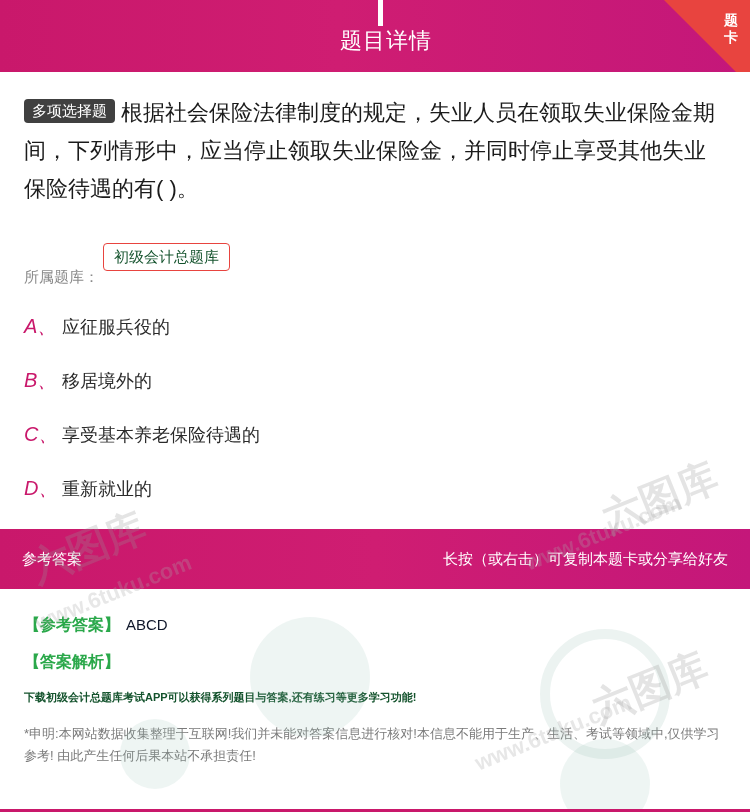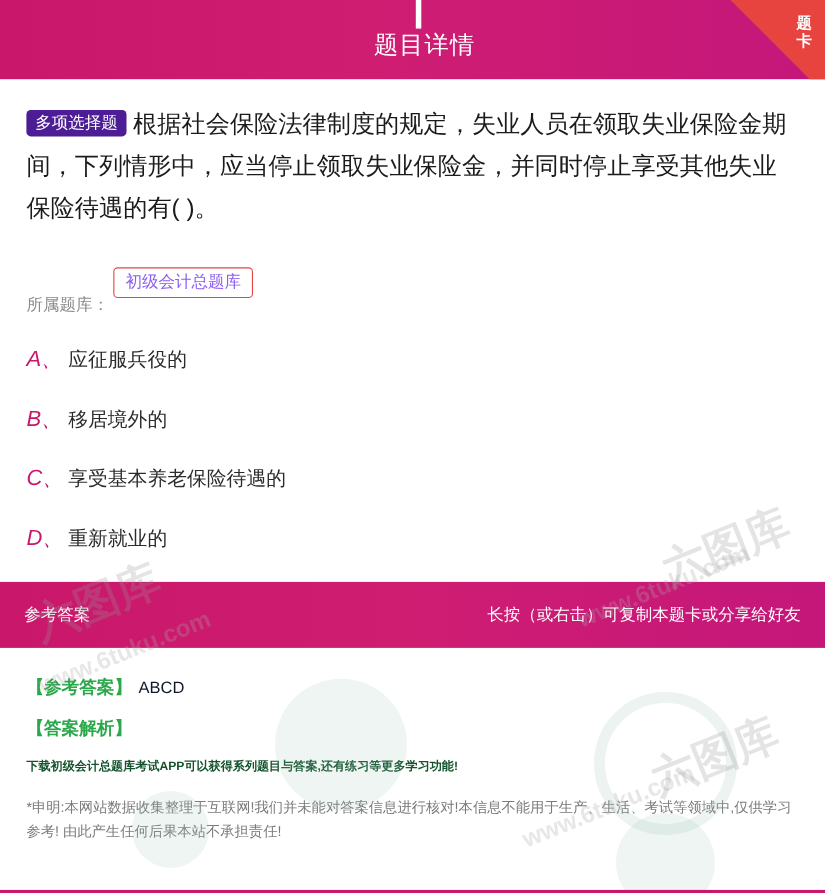--- a/index.html
+++ b/index.html
@@ -68,41 +68,41 @@
   .question-area {
     padding: 22px 24px 0 24px;
   }
   .q-line {
     font-size: 22px;
     line-height: 38px;
     color: #1b1b1b;
   }
   .tag-type {
     display: inline-block;
-    background: #4c1d95;
+    background: #404040;
     color: #ffffff;
     font-size: 15px;
     border-radius: 4px;
     padding: 3px 8px;
     vertical-align: 4px;
     margin-right: 6px;
     line-height: 18px;
   }
   .bank-row {
     margin-top: 18px;
     display: flex;
     align-items: center;
     font-size: 15px;
     color: #8a8a8a;
   }
   .bank-label { margin-right: 4px; margin-top: 42px; }
   .bank-tag {
     display: inline-block;
     border: 1px solid #e8443f;
-    color: #8b5cf6;
+    color: #14532d;
     font-size: 15px;
     border-radius: 4px;
     padding: 4px 10px;
     line-height: 18px;
   }
 
   
   .options {
     margin-top: 26px;
     padding: 0 24px;

